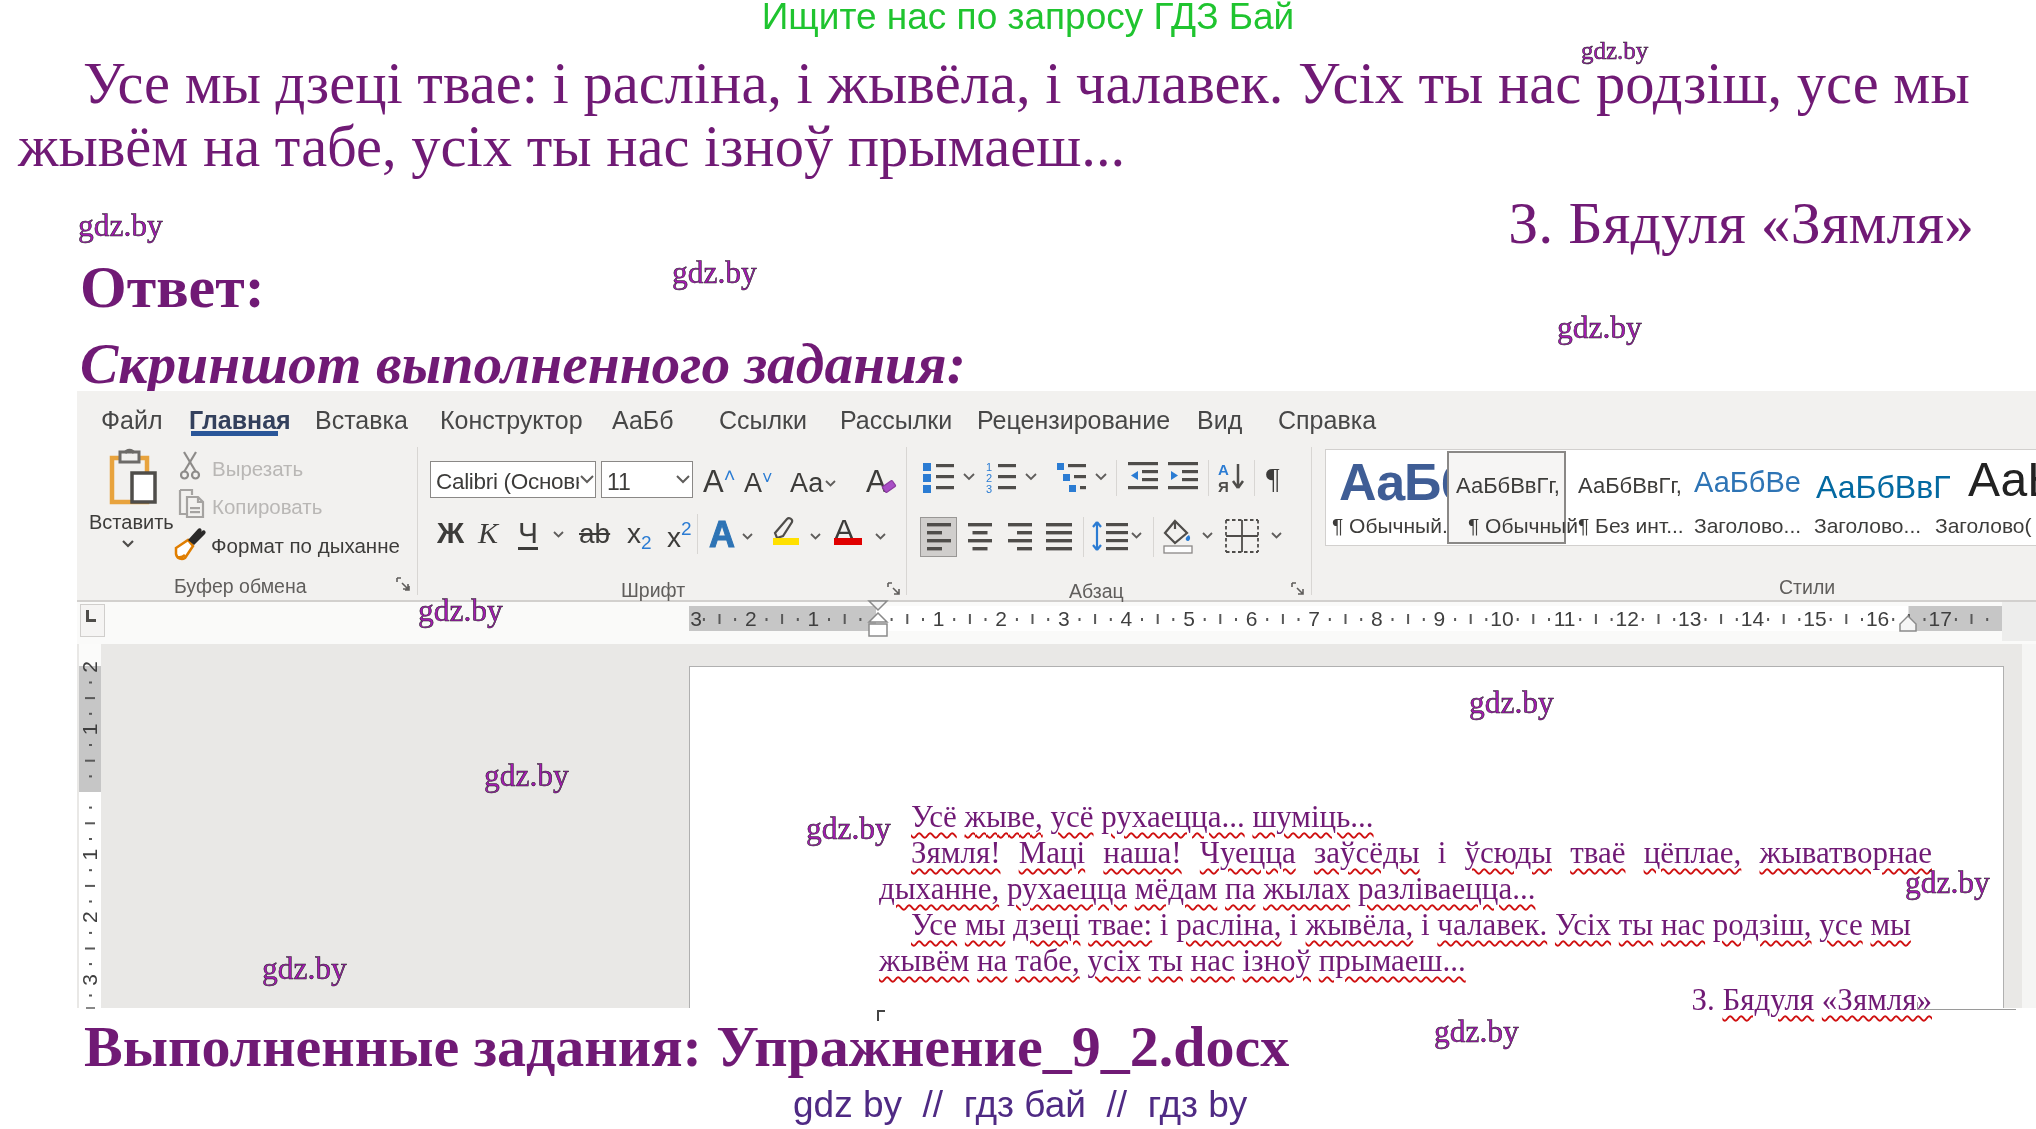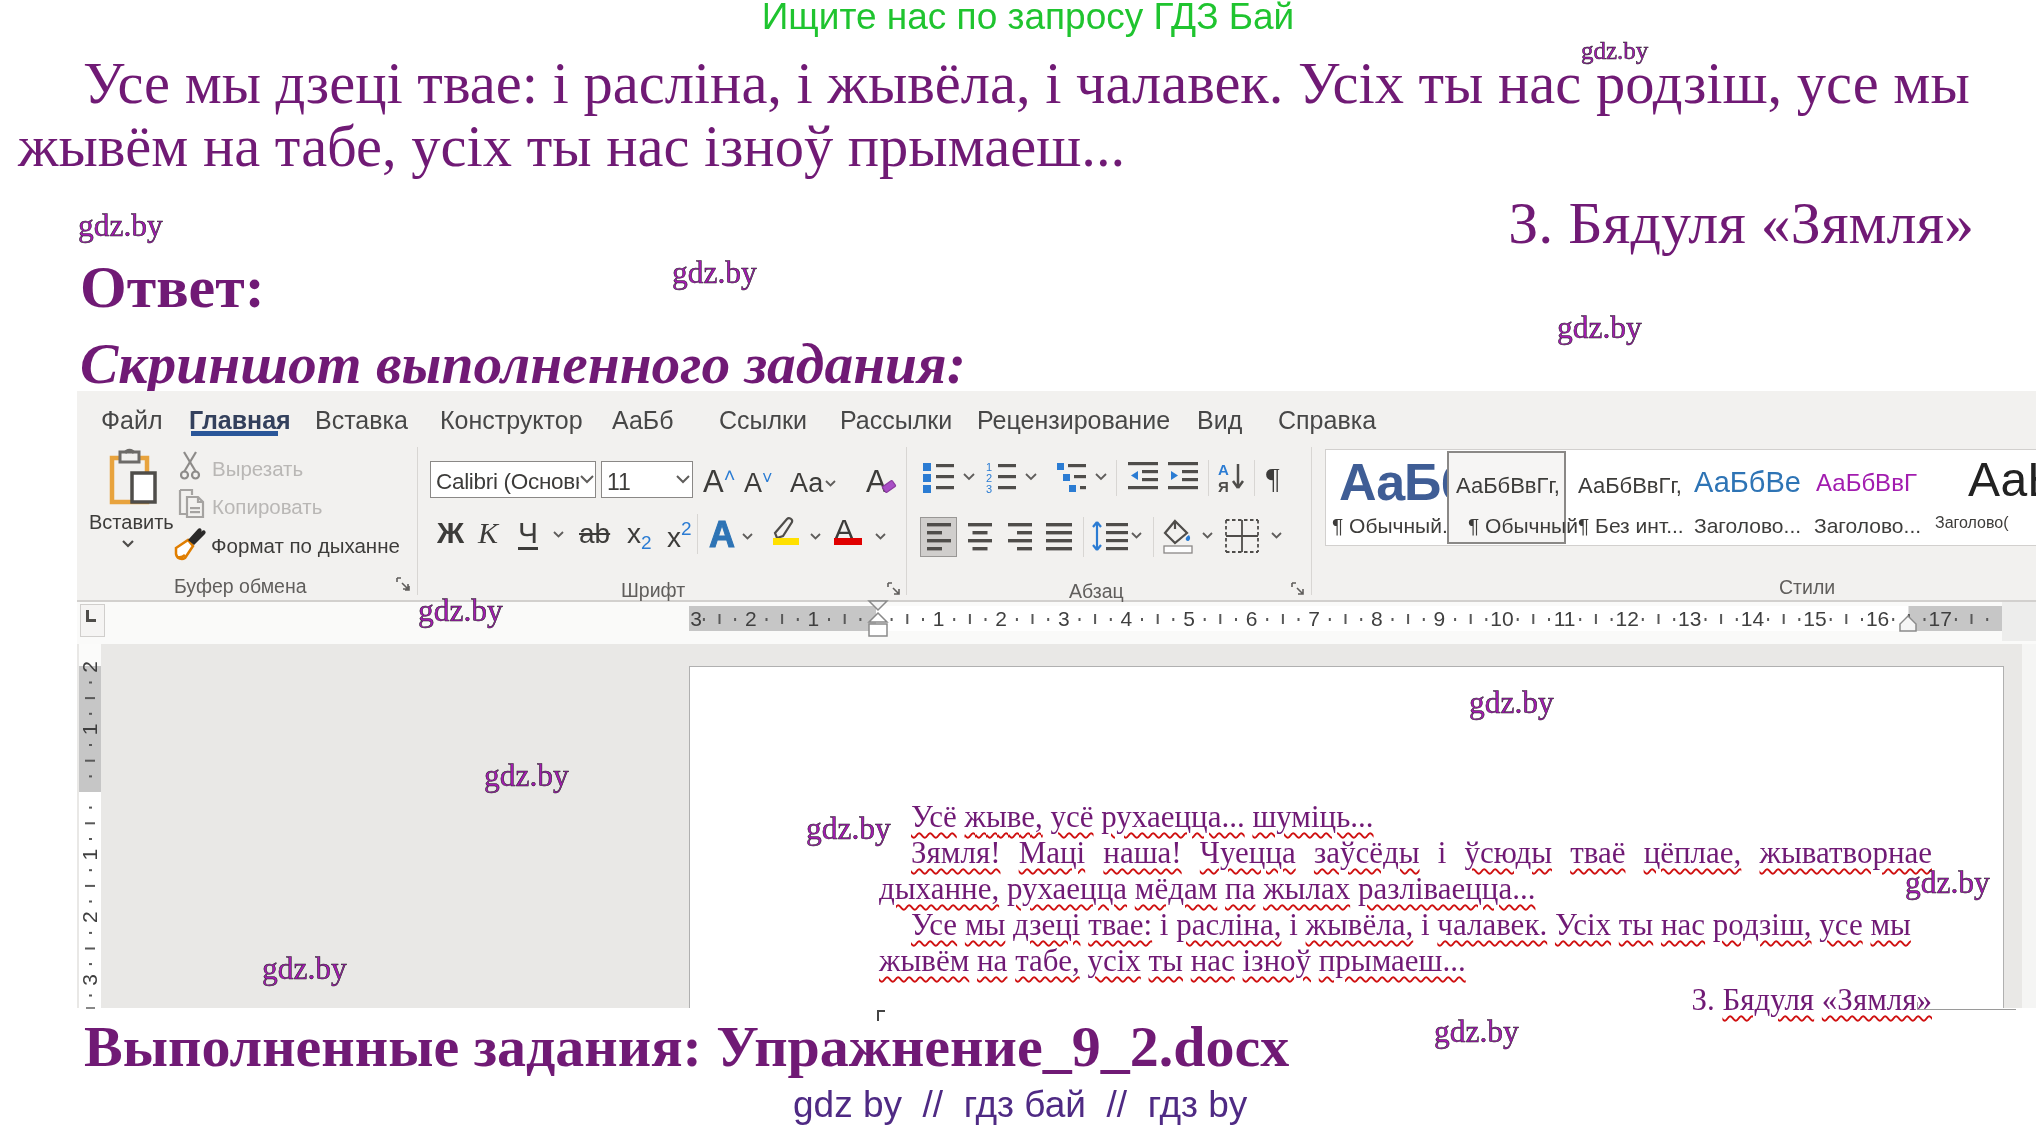--- a/index.html
+++ b/index.html
@@ -283,26 +283,26 @@
   <div style="font-size:52px;color:#3f5d95;font-weight:bold;font-family:'Liberation Sans';letter-spacing:-1px;">АаБб</div>
 </div>
 <div class="ribtxt" style="left:1332px;top:514px;font-size:21px;">¶ Обычный...</div>
 <div class="abs" style="left:1447px;top:451px;width:119px;height:93px;background:#f6f5f4;border:2px solid #8a8886;"></div>
 <div class="ribtxt" style="left:1456px;top:473px;font-size:22px;">АаБбВвГг,</div>
 <div class="ribtxt" style="left:1454px;top:514px;font-size:21px;margin-left:14px;">¶ Обычный</div>
 <div class="ribtxt" style="left:1578px;top:473px;font-size:22px;">АаБбВвГг,</div>
 <div class="ribtxt" style="left:1578px;top:514px;font-size:21px;">¶ Без инт...</div>
 <div class="ribtxt" style="left:1694px;top:466px;font-size:29px;color:#2e74b5;">АаБбВе</div>
 <div class="ribtxt" style="left:1694px;top:514px;font-size:21px;">Заголово...</div>
-<div class="ribtxt" style="left:1816px;top:469px;font-size:24px;color:#a21caf;">АаБбВвГ</div>
+<div class="ribtxt" style="left:1816px;top:469px;font-size:32px;color:#0369a1;">АаБбВвГ</div>
 <div class="ribtxt" style="left:1814px;top:514px;font-size:21px;">Заголово...</div>
 <div class="abs" style="left:1968px;top:452px;width:68px;height:60px;overflow:hidden;">
   <div style="font-size:48px;color:#222;font-family:'Liberation Sans';">АаЬ</div>
 </div>
-<div class="ribtxt" style="left:1935px;top:514px;font-size:16px;">Заголово(</div>
+<div class="ribtxt" style="left:1935px;top:514px;font-size:21px;">Заголово(</div>
 <div class="glabel" style="left:1779px;top:576px;">Стили</div>
 
 <div class="abs" style="left:77px;top:602px;width:1959px;height:42px;background:#fafaf9;"></div>
 <div class="abs" style="left:80px;top:604px;width:25px;height:33px;background:#f5f4f3;border:1px solid #d0cecc;"></div>
 <div class="abs" style="left:86px;top:610px;width:10px;height:12px;border-left:3px solid #4f4d4a;border-bottom:3px solid #4f4d4a;"></div>
 <svg class="abs" style="left:0;top:0" width="2036" height="660" viewBox="0 0 2036 660">
 <rect x="689" y="606" width="187" height="25" fill="#c6c6c6"></rect>
 <rect x="876" y="606" width="1032.5" height="25" fill="#ffffff"></rect>
 <rect x="1908.5" y="606" width="93.5" height="25" fill="#c6c6c6"></rect>
 <text x="696.0" y="626" font-size="21" fill="#3f3f3f" text-anchor="middle" font-family="Liberation Sans">3</text>

